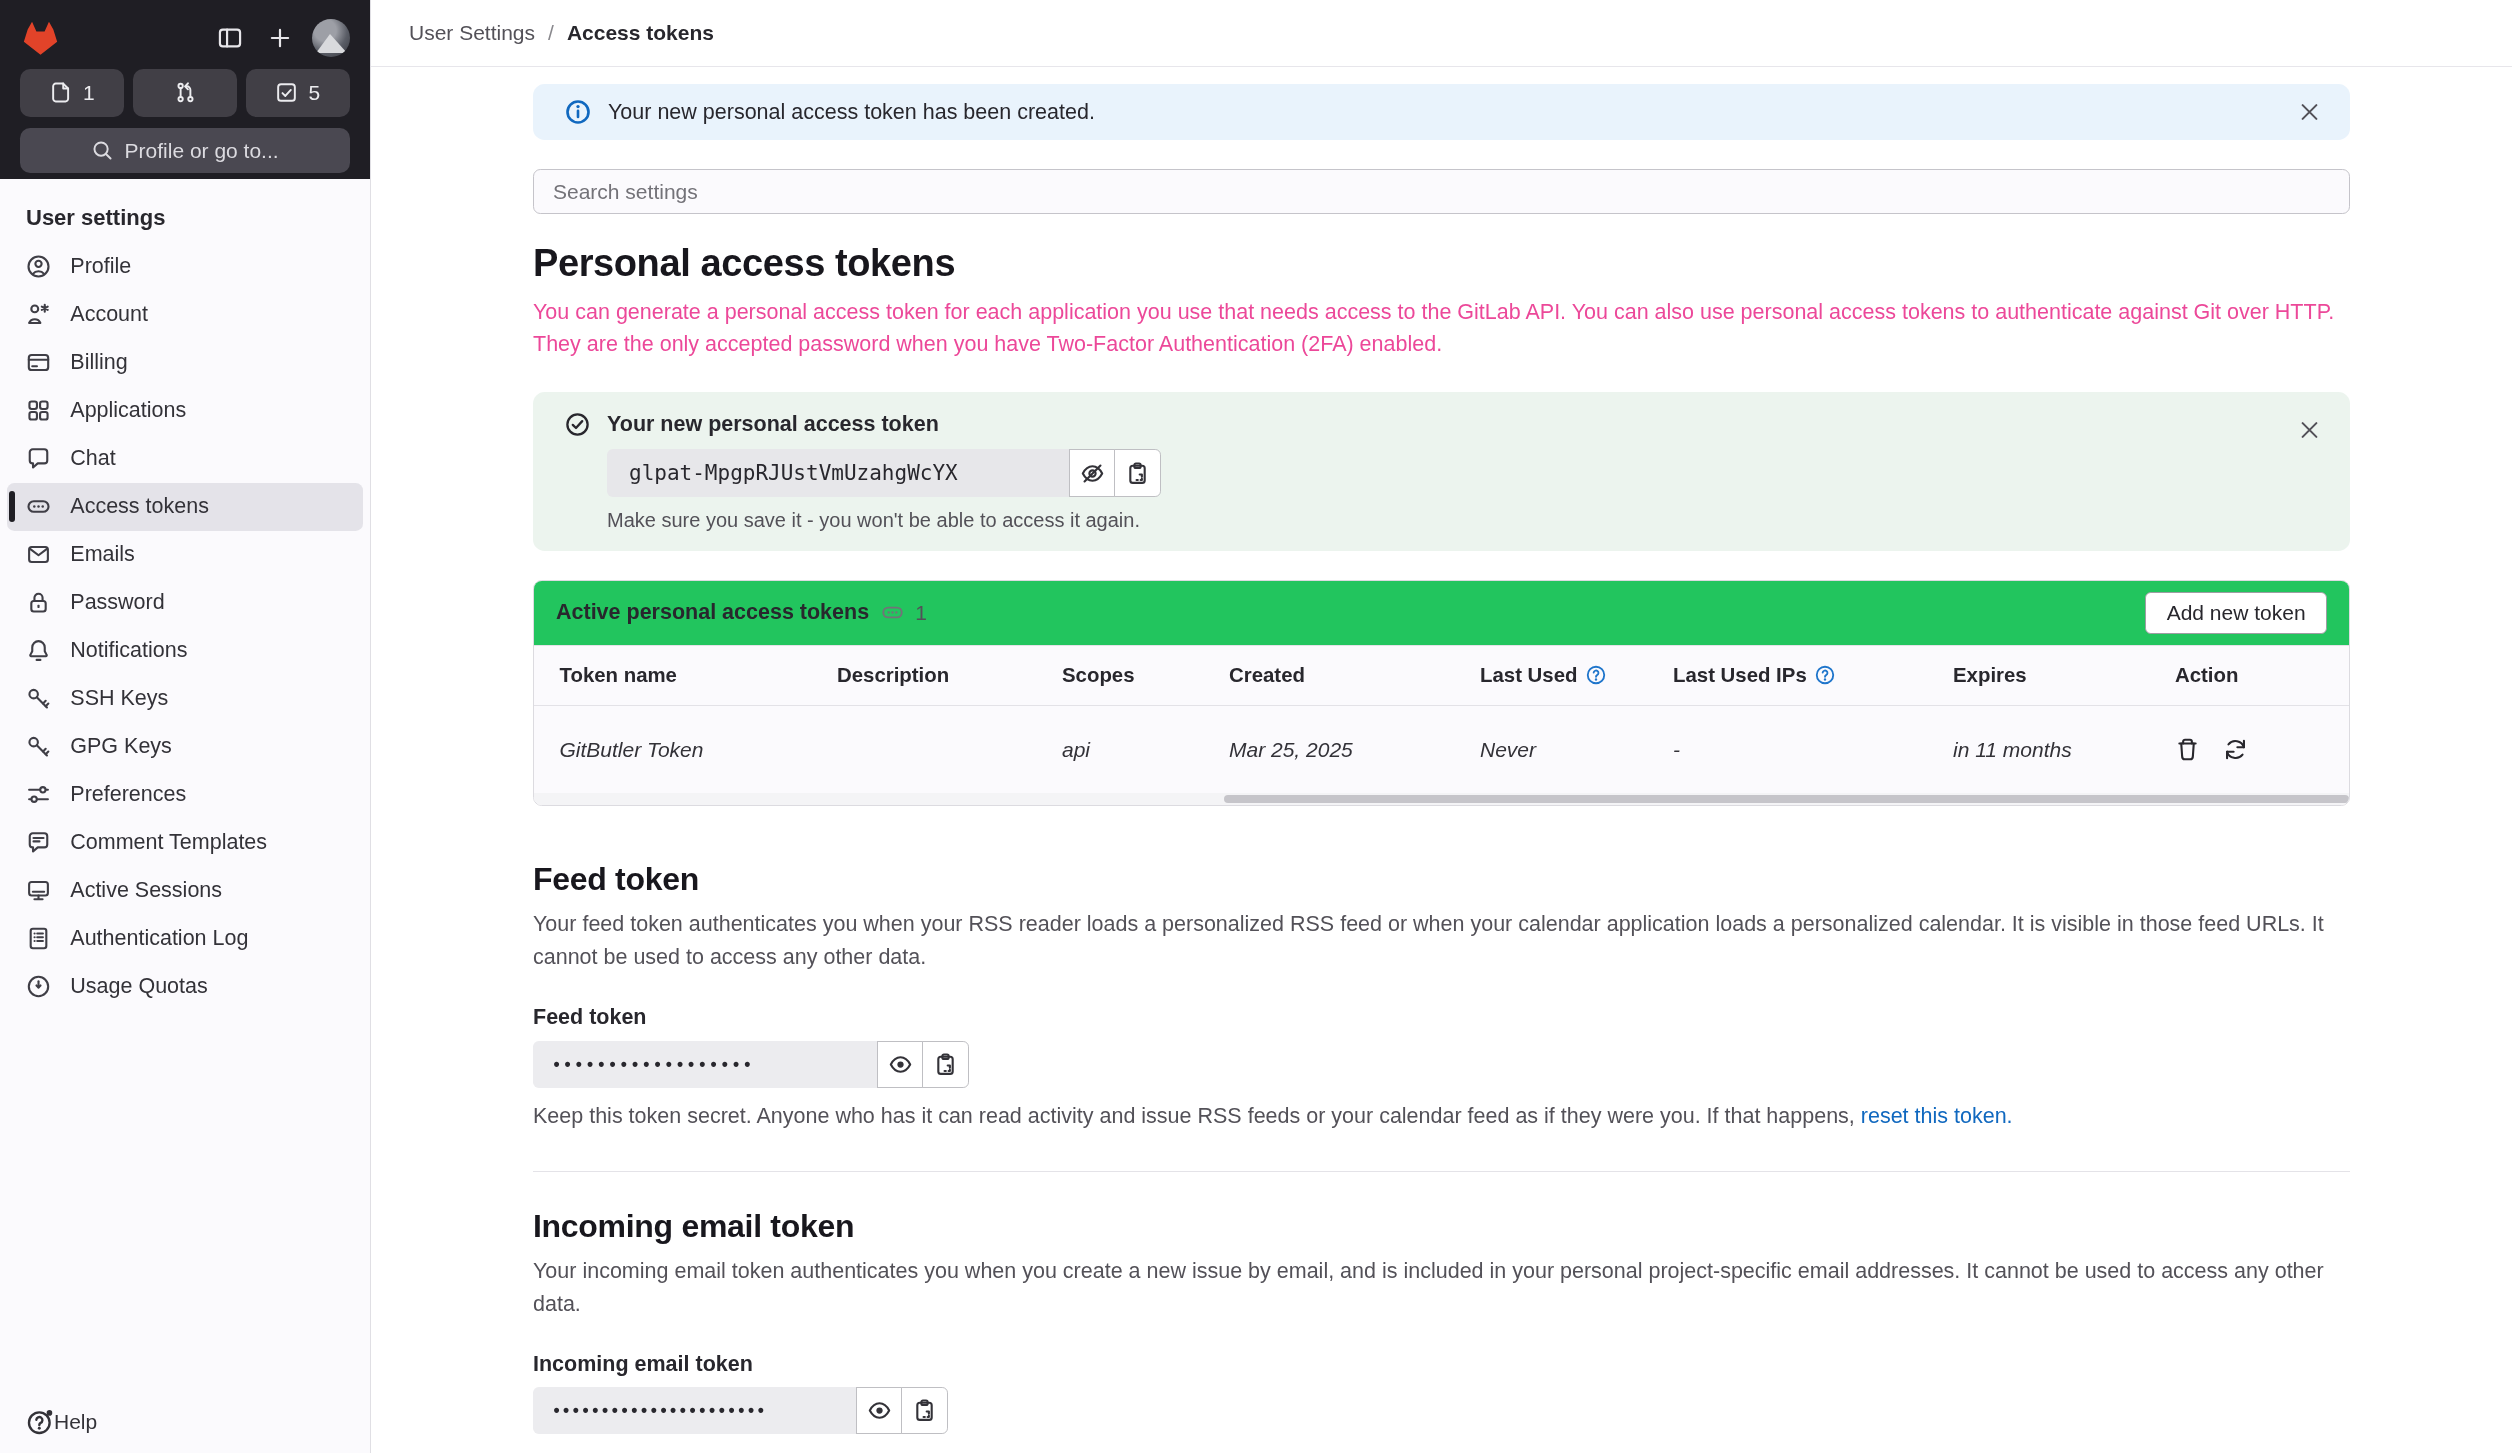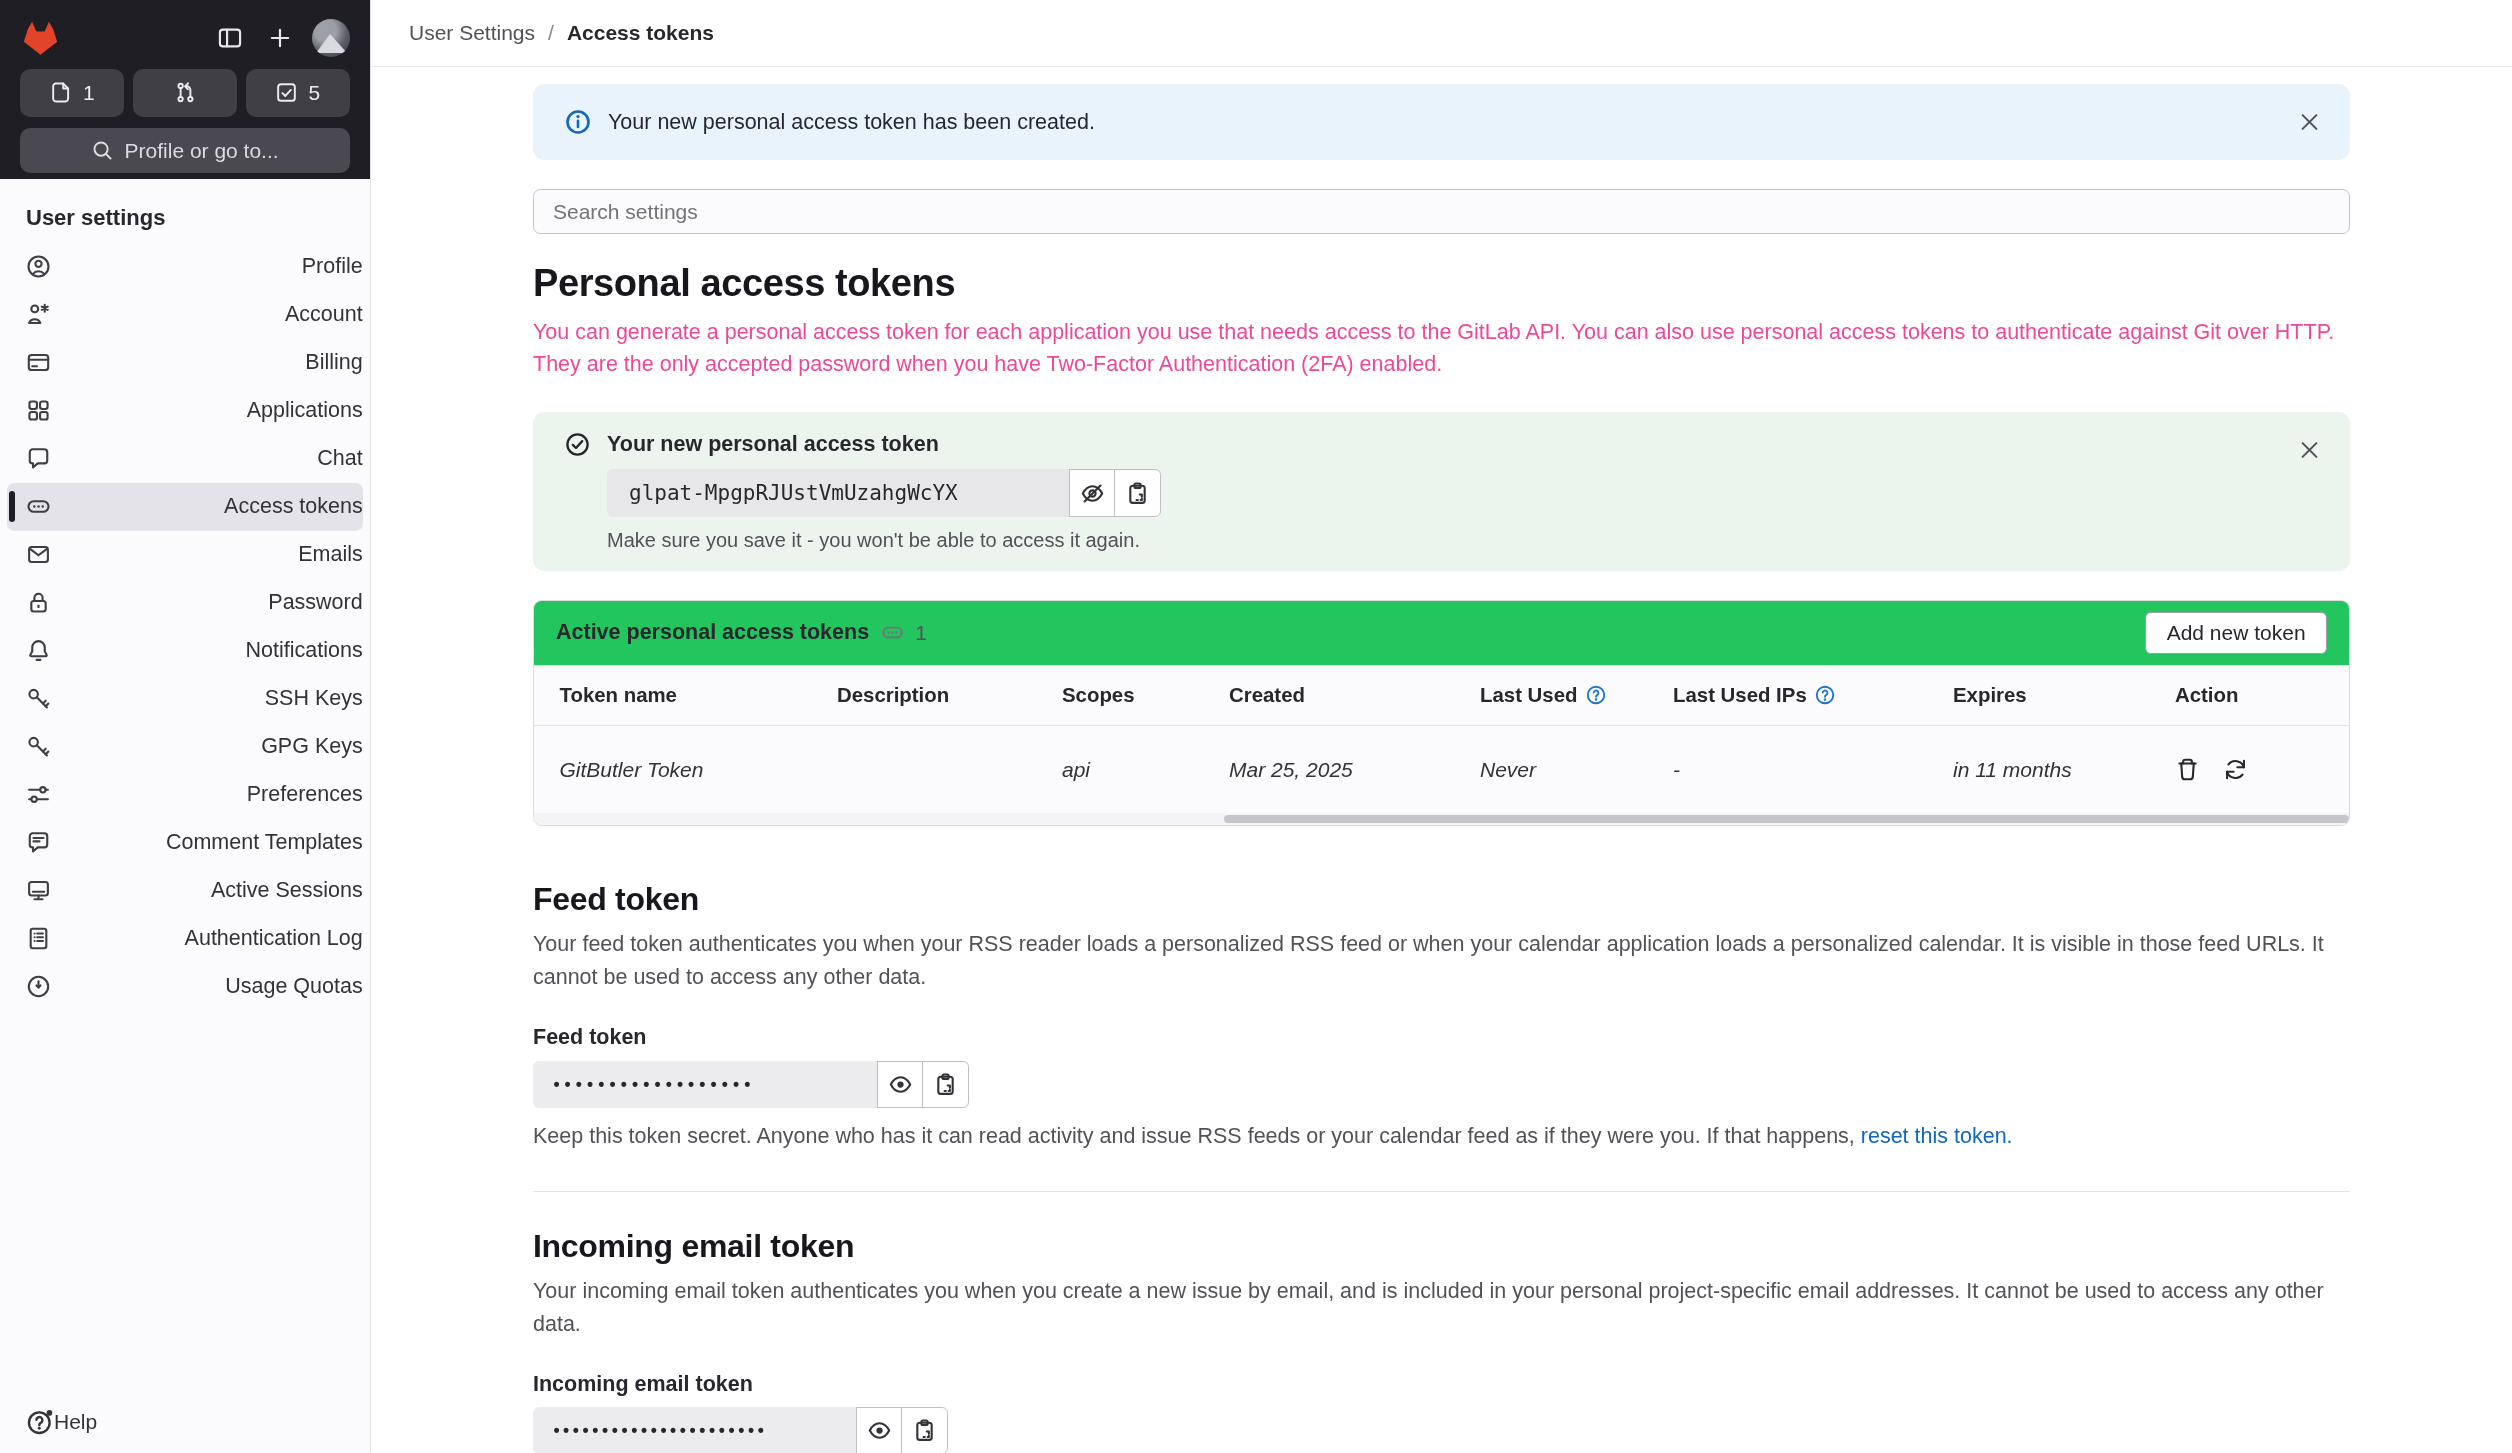--- a/index.html
+++ b/index.html
@@ -15,39 +15,39 @@
   .sb-logo { width:41px; height:41px; }
   .sb-row1 .spacer { flex:1; }
   .sb-iconbtn { width:38px; height:38px; border-radius:7.3px; display:flex; align-items:center; justify-content:center; color:#e7e6ea; margin-left:11.6px; cursor:pointer; }
   .sb-avatar { width:38px; height:38px; border-radius:50%; margin-left:13px; background:radial-gradient(circle at 35% 30%, #9d9fa6 0 30%, #5a5d66 60%, #34363d); position:relative; overflow:hidden; cursor:pointer; }
   .sb-avatar::after { content:""; position:absolute; left:4.4px; bottom:4.4px; border-left:14.5px solid transparent; border-right:17.5px solid transparent; border-bottom:19px solid #d9dadd; }
   .sb-pills { display:flex; gap:8.7px; margin-top:8.7px; }
   .sb-pill { flex:1; height:48px; background:#413f46; border-radius:10.2px; display:flex; align-items:center; justify-content:center; gap:10.2px; color:#ececef; font-size:21px; cursor:pointer; }
   .sb-search { margin-top:11.6px; height:45px; background:#4a4851; border-radius:10.2px; display:flex; align-items:center; justify-content:center; gap:10.2px; color:#dcdbe0; font-size:21px; cursor:pointer; }
   .sb-section-title { font-size:22px; font-weight:700; color:#28272d; padding:26px 0 7.3px 26px; }
   .sb-list { margin-top:4.4px; }
-  .sb-item { position:relative; display:flex; align-items:center; gap:19px; height:48px; margin:0 7.3px; padding-left:19px; border-radius:7.3px; font-size:21.5px; color:#333238; cursor:pointer;justify-content:space-between; }
+  .sb-item { position:relative; display:flex; align-items:center; gap:19px; height:48px; margin:0 7.3px; padding-left:19px; border-radius:7.3px; font-size:21.5px; color:#333238; cursor:pointer; }
   .sb-item .icon { width:25px; height:25px; color:#3f3e46; }
   .sb-item.active { background:#e4e3e9; font-weight:400; }
   .sb-item.active::before { content:""; position:absolute; left:1.5px; top:8.7px; width:5.8px; height:31px; border-radius:3.6px; background:#1f1e24; }
   .sb-help { position:absolute; left:0; bottom:17.5px; display:flex; align-items:center; gap:0; padding-left:26px; font-size:21px; color:#333238; cursor:pointer; }
   .sb-help .icon { width:28px; height:28px; }
 
   
   .topbar { position:absolute; left:371px; top:0; right:0; height:67px; background:#fff; border-bottom:1.5px solid #e7e6eb; display:flex; align-items:center; padding-left:38px; font-size:21px; }
   .crumb-link { color:#535158; cursor:pointer; }
   .crumb-sep { color:#89888d; margin:0 13px; }
   .crumb-current { color:#28272d; font-weight:700; }
 
   
   .main { position:absolute; left:371px; top:68px; right:0; bottom:0; background:#fff; overflow:hidden; }
   .content { width:1817px; margin:0 auto; }
 
   .alert { border-radius:11.6px; position:relative; }
-  .alert-info { margin-top:16px; height:76px; background:#e9f3fc; display:flex; align-items:center; padding:0 29px 0 31px; }
+  .alert-info { margin-top:16px; height:56px; background:#e9f3fc; display:flex; align-items:center; padding:0 29px 0 31px; }
   .alert-info .icon { width:28px; height:28px; color:#1068bf; flex:none; }
   .alert-info .msg { font-size:21.5px; color:#28272d; margin-left:16px; flex:1; }
   .alert-x { position:absolute; right:28px; top:50%; transform:translateY(-50%); width:25px; height:25px; color:#535158; cursor:pointer; }
 
   .search-settings { margin-top:29px; width:100%; height:45px; background:#fbfafd; border:1.5px solid #c5c4ca; border-radius:7.3px; font-size:21px; color:#4d7c0f; padding:0 19px; font-family:inherit; outline:none; }
   .search-settings::placeholder { color:#737278; }
 
   h1.page-title { margin-top:29px; font-size:38px; line-height:41px; font-weight:700; letter-spacing:-0.4px; color:#18171d; }
   .lead { margin-top:11.6px; font-size:21.5px; line-height:32px; color:#ec4899; }
 

